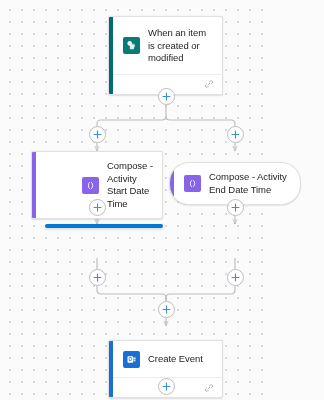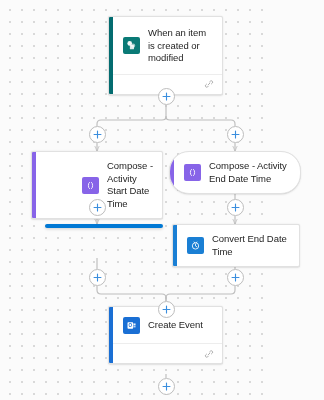--- a/index.html
+++ b/index.html
@@ -204,21 +204,21 @@
           <g fill="none" stroke="#ffffff" stroke-width="1.3" stroke-linecap="round">
             <path d="M6.4 3.4 C4.3 4.4 4.3 11.6 6.4 12.6"></path>
             <path d="M9.6 3.4 C11.7 4.4 11.7 11.6 9.6 12.6"></path>
           </g>
         </svg>
       </span>
       <span class="node-title">Compose - Activity Start Date Time</span>
     </div>
   </div>
 
-  <div class="node" style="left:169px; top:151px; width:132px;border-radius:20px;">
+  <div class="node" style="left:169px; top:162px; width:132px;border-radius:20px;">
     <span class="accent" style="background:#8764e8;"></span>
     <div class="node-body">
       <span class="node-icon" style="background:#8764e8;">
         <svg width="11" height="11" viewBox="0 0 16 16" aria-hidden="true">
           <g fill="none" stroke="#ffffff" stroke-width="1.3" stroke-linecap="round">
             <path d="M6.4 3.4 C4.3 4.4 4.3 11.6 6.4 12.6"></path>
             <path d="M9.6 3.4 C11.7 4.4 11.7 11.6 9.6 12.6"></path>
           </g>
         </svg>
       </span>
@@ -227,35 +227,22 @@
   </div>
 
   <div class="node selected" style="left:45px; top:224px; width:118px;">
     <span class="drag-handle">
       <i></i>
         <i></i>
         <i></i>
     </span>
   </div>
 
-  <div class="node" style="left:172px; top:224px; width:128px;">
-    <span class="accent" style="background:#1a7fd4;"></span>
-    <div class="node-body">
-      <span class="node-icon" style="background:#1a7fd4;">
-        <svg width="11" height="11" viewBox="0 0 16 16" aria-hidden="true">
-          <circle cx="8" cy="8.6" r="4.6" fill="none" stroke="#ffffff" stroke-width="1.25"></circle>
-          <path d="M8 6.2 L8 8.6 L9.7 9.7" fill="none" stroke="#ffffff" stroke-width="1.2" stroke-linecap="round"></path>
-          <path d="M5.9 3.0 L7.1 4.0 M10.1 3.0 L8.9 4.0" stroke="#ffffff" stroke-width="1.2" stroke-linecap="round"></path>
-        </svg>
-      </span>
-      <span class="node-title">Convert End Date Time</span>
-    </div>
-  </div>
-
-  <div class="node has-footer" style="left:108px; top:306px; width:115px;">
+
+  <div class="node has-footer" style="left:108px; top:340px; width:115px;">
     <span class="accent" style="background:#1a6fd4;"></span>
     <div class="node-body">
       <span class="node-icon" style="background:#1a6fd4;">
         <svg width="11" height="11" viewBox="0 0 16 16" aria-hidden="true">
           <rect x="2.2" y="3.4" width="8.2" height="9.2" rx="1.1" fill="#ffffff"></rect>
           <text x="6.3" y="10.4" font-size="6.6" font-family="Liberation Sans, sans-serif" font-weight="bold" fill="#1a6fd4" text-anchor="middle">O</text>
           <rect x="10.8" y="5.0" width="3.1" height="2.6" fill="#ffffff" opacity="0.92"></rect>
           <rect x="10.8" y="8.2" width="3.1" height="2.6" fill="#ffffff" opacity="0.7"></rect>
         </svg>
       </span>

